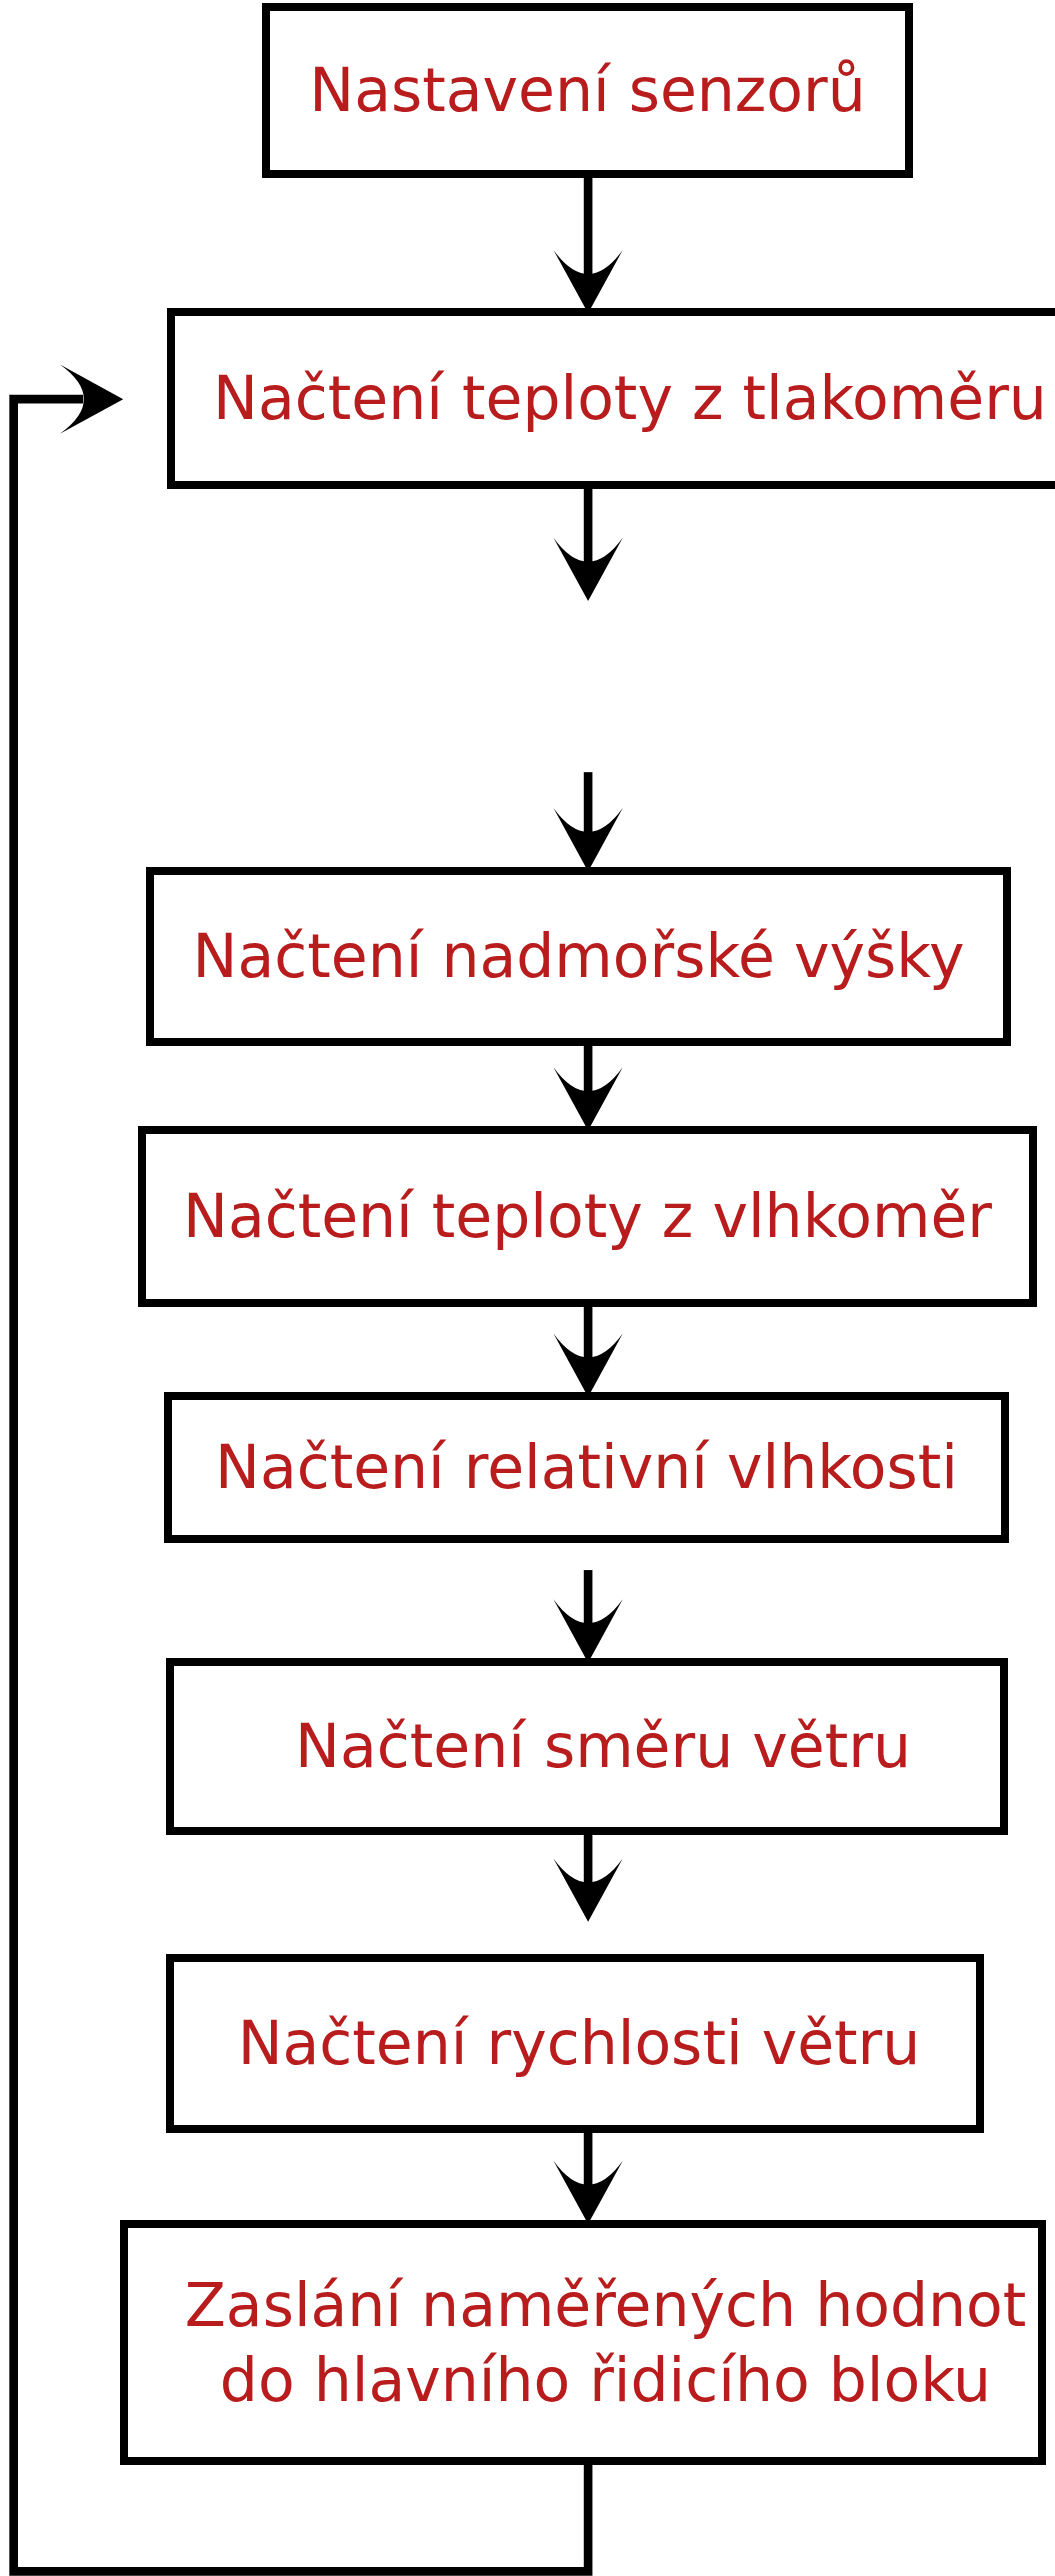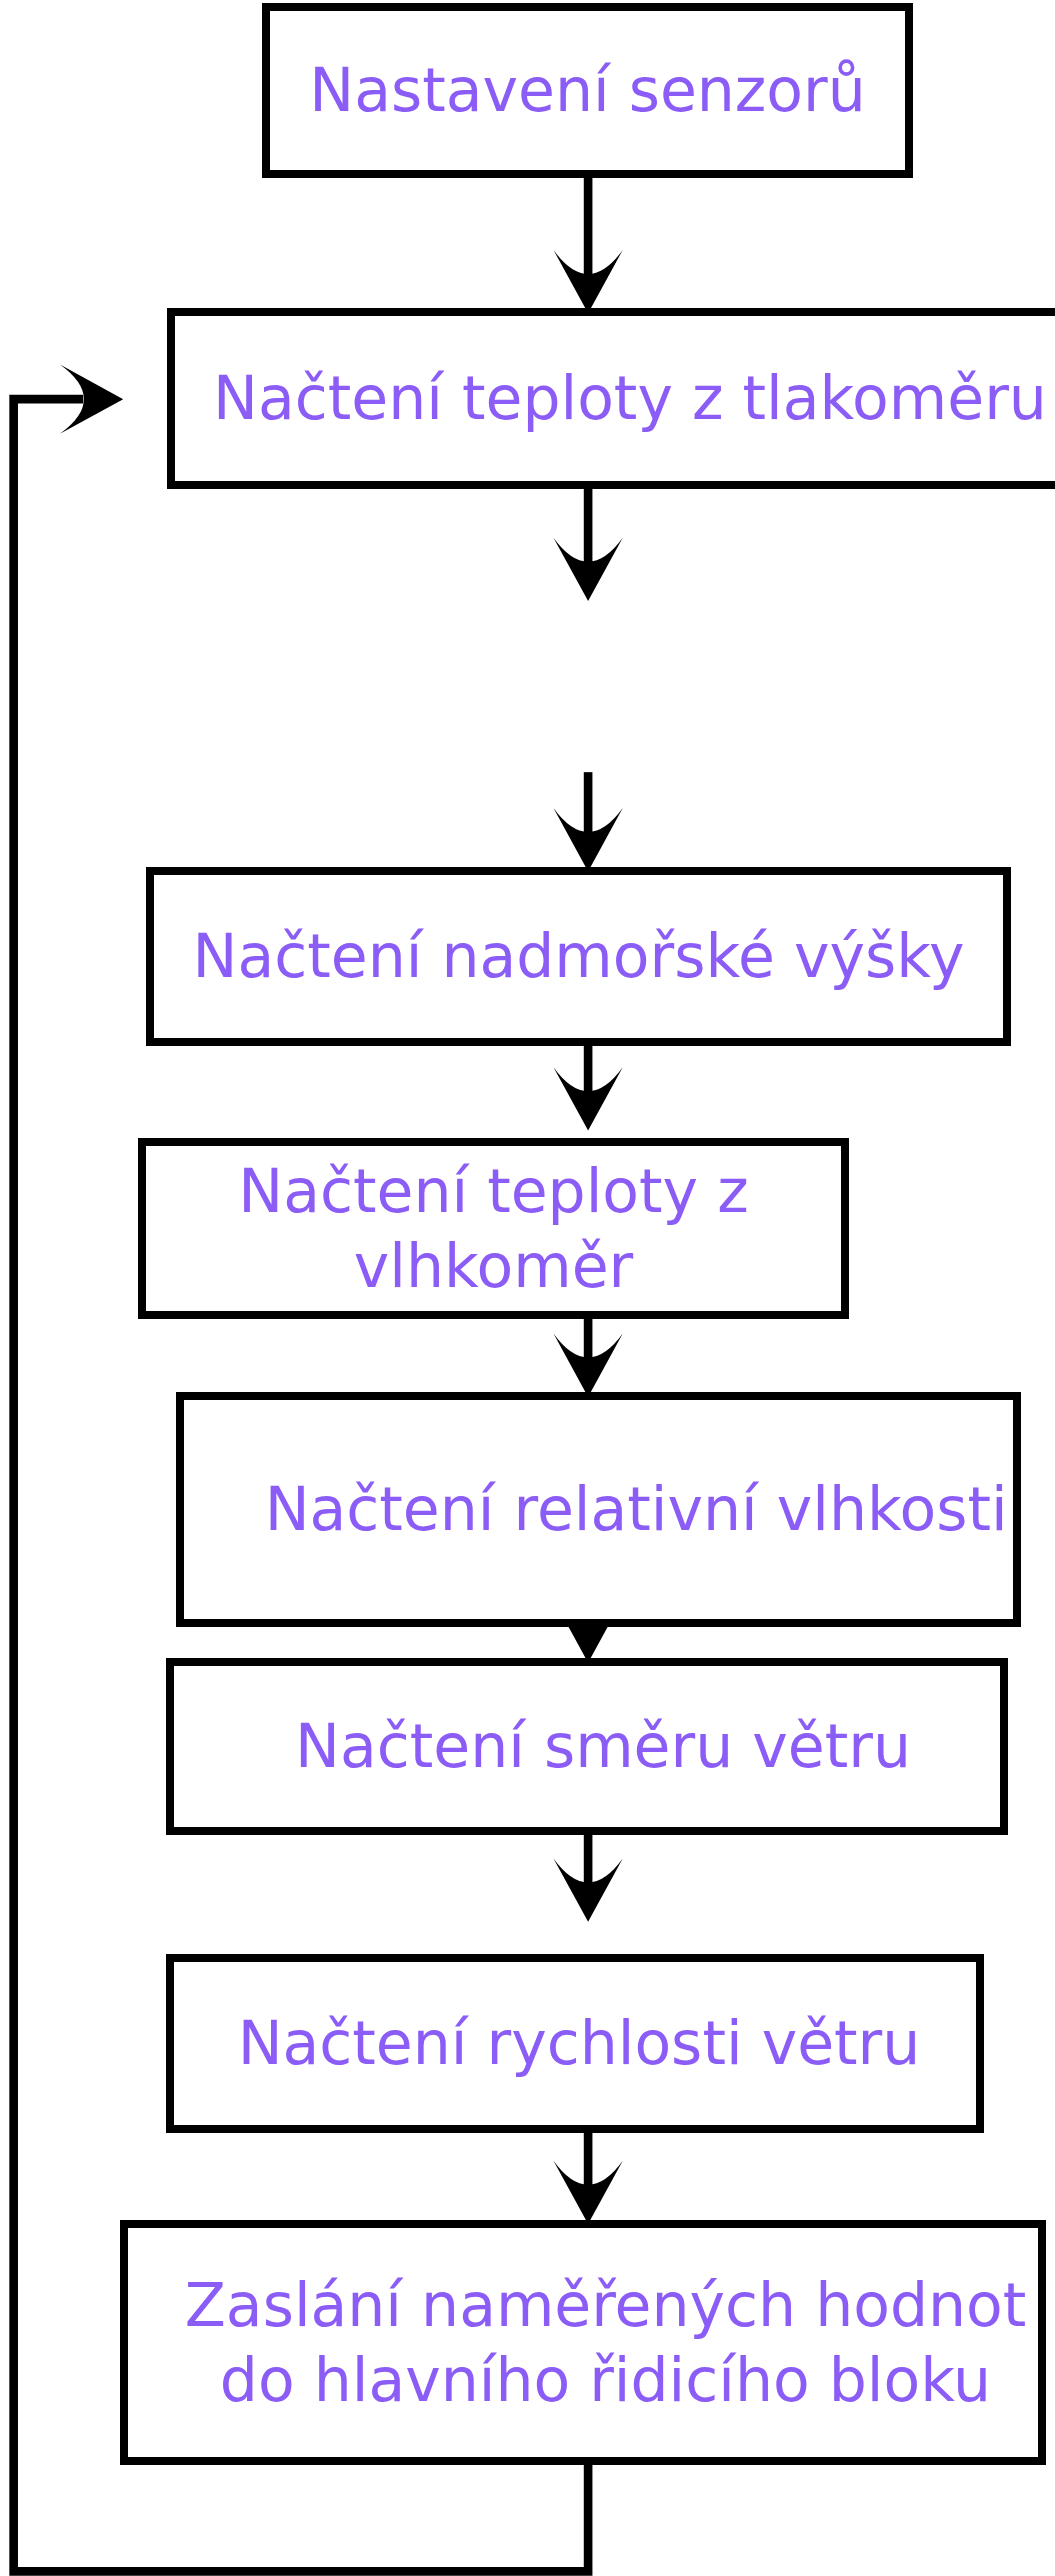--- a/index.html
+++ b/index.html
@@ -24,21 +24,21 @@
   }
   .flow-node {
     position: absolute;
     box-sizing: border-box;
     border: 8.7px solid #000000;
     background: #ffffff;
     display: flex;
     align-items: center;
     justify-content: center;
     text-align: center;
-    color: #8b5cf6;
+    color: #b91c1c;
     font-size: 60px;
     line-height: 1.25;
   }
   .flow-node .label {
     white-space: pre-line;
     display: block;
     padding: 0 5.3px;
   }
 </style>
 </head>
@@ -68,24 +68,24 @@
 
 <div class="flow-node" style="left: 262px; top: 2.7px; width: 651px; height: 175px;">
       <span class="label">Nastavení senzorů</span>
     </div>
     <div class="flow-node" style="left: 123px; top: 308px; width: 926px; height: 181px; margin-left: 44px;">
       <span class="label">Načtení teploty z tlakoměru</span>
     </div>
     <div class="flow-node" style="left: 146px; top: 867px; width: 865px; height: 179px;">
       <span class="label">Načtení nadmořské výšky</span>
     </div>
-    <div class="flow-node" style="left: 138px; top: 1126px; width: 711px; height: 181px; margin-top: 12px;">
+    <div class="flow-node" style="left: 138px; top: 1126px; width: 899px; height: 181px;">
       <span class="label">Načtení teploty z vlhkoměr</span>
     </div>
-    <div class="flow-node" style="left: 176px; top: 1392px; width: 845px; height: 235px; justify-content: flex-end;">
+    <div class="flow-node" style="left: 164px; top: 1392px; width: 845px; height: 151px;">
       <span class="label">Načtení relativní vlhkosti</span>
     </div>
     <div class="flow-node" style="left: 166px; top: 1658px; width: 842px; height: 177px; padding-left: 32px;">
       <span class="label">Načtení směru větru</span>
     </div>
     <div class="flow-node" style="left: 166px; top: 1954px; width: 818px; height: 179px; padding-left: 8px;">
       <span class="label">Načtení rychlosti větru</span>
     </div>
     <div class="flow-node" style="left: 120px; top: 2220px; width: 926px; height: 245px; padding-left: 45px;">
       <span class="label">Zaslání naměřených hodnot

